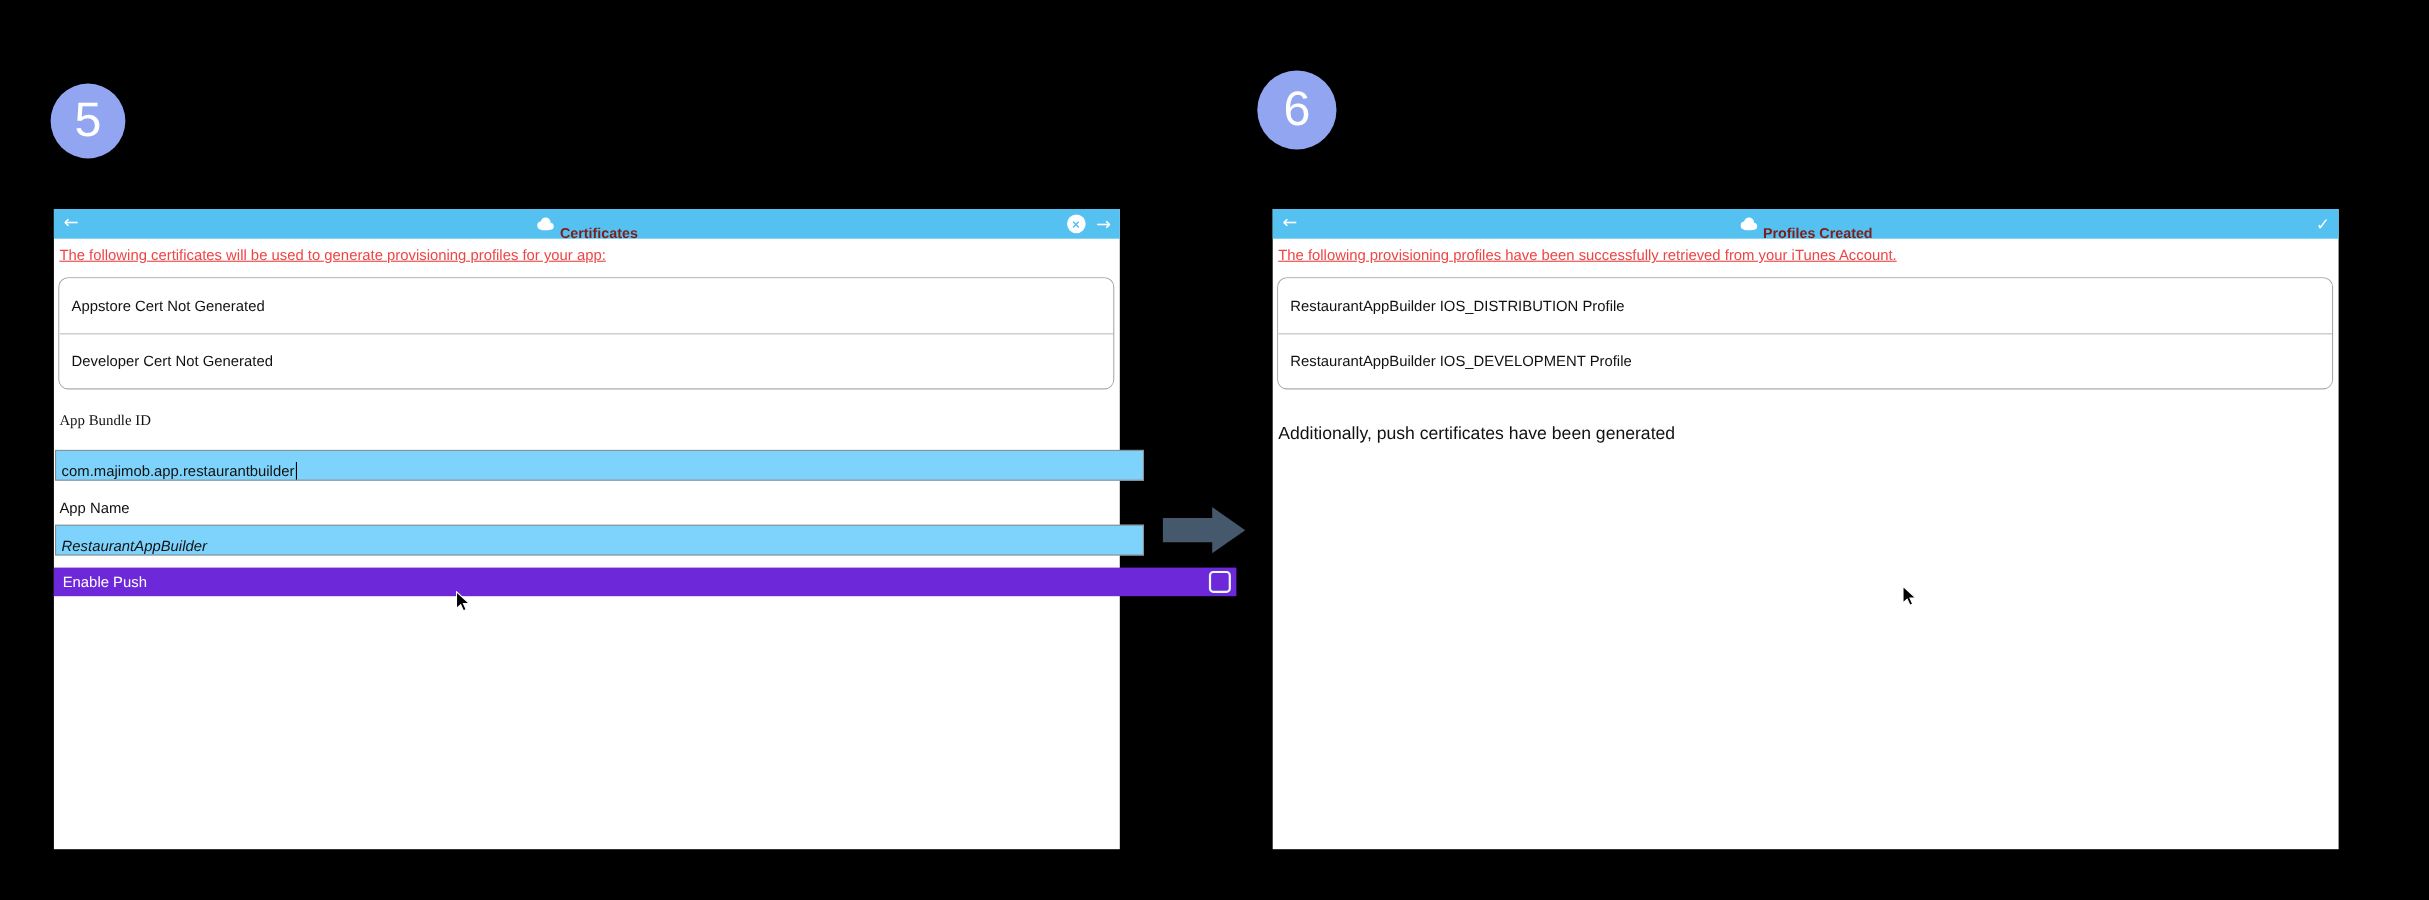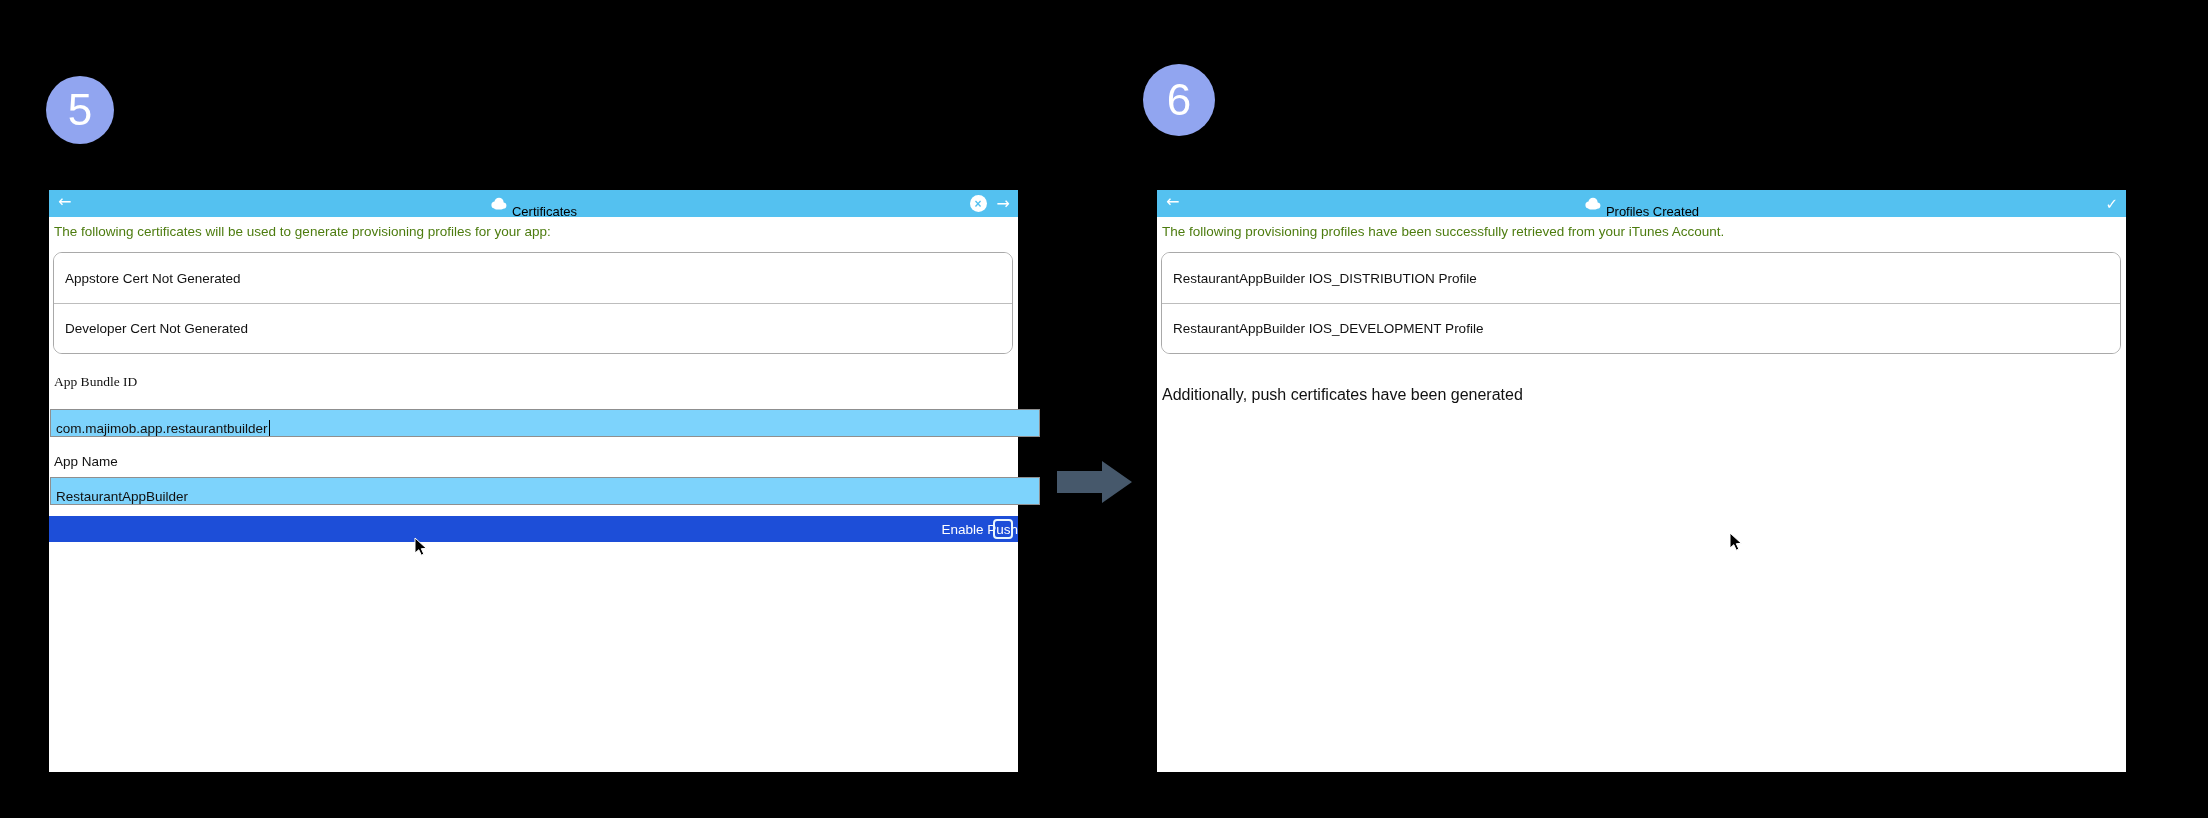--- a/index.html
+++ b/index.html
@@ -15,44 +15,44 @@
   .panel { position:absolute; top:190px; width:969px; height:582px; background:#fff; }
   .panel-left { left:49px; }
   .panel-right { left:1157px; }
 
   .titlebar { position:absolute; left:0; top:0; width:100%; height:27px; background:#54c1f0;
     display:flex; align-items:center; color:#fff; }
   .nav-arrow { font-family:"DejaVu Sans", sans-serif; font-size:16px; line-height:1; color:#fff; }
   .back-btn { position:absolute; left:9px; top:4px; cursor:default; }
   .title-center { position:absolute; left:0; right:0; top:0; height:27px;
     display:flex; align-items:center; justify-content:center; gap:5px; pointer-events:none; }
-  .title-text { font-size:13px; font-weight:normal; color:#000000;margin-top:15px; }
+  .title-text { font-size:13px; font-weight:bold; color:#7f1d1d;margin-top:15px; }
   .titlebar-right { position:absolute; right:8px; top:0; height:27px; display:flex; align-items:center; gap:10px; }
   .close-circle { width:17px; height:17px; border-radius:50%; background:#fff; color:#54c1f0;
     display:flex; align-items:center; justify-content:center; font-size:12px; font-weight:bold; line-height:1; }
   .check-glyph { font-family:"DejaVu Sans", sans-serif; font-size:15px; font-weight:bold; color:#fff; }
   .cloud-svg { display:block; }
 
-  .intro-text { position:absolute; left:5px; top:34px; font-size:13.5px; color:#4d7c0f; width:940px; }
+  .intro-text { position:absolute; left:5px; top:34px; font-size:13.5px; color:#ef4444; width:940px;text-decoration:underline; }
 
   .rounded-list { position:absolute; left:4px; top:62px; width:960px; border:1.5px solid #a9a9a9; border-radius:9px; background:#fff; overflow:hidden; }
   .list-row { height:50px; display:flex; align-items:center; padding-left:11px; font-size:13.5px; color:#111; background:#fff; }
   .list-row + .list-row { border-top:1px solid #bdbdbd; }
 
   .field-label { position:absolute; left:5px; font-size:13.5px; color:#111; }
   .label-bundle { top:184px;font-family:Liberation Serif, serif; }
   .label-name { top:264px; }
   .text-input { position:absolute; left:1px; width:990px; height:28px; border:1px solid #8f8f8f; background:#7dd3fc;
     display:flex; align-items:flex-end; padding-left:5px; font-size:13.5px; color:#111; }
   .input-bundle { top:219px; }
-  .input-name { top:287px; }
+  .input-name { top:287px;font-style:italic; }
   .caret { display:inline-block; width:1px; height:16px; background:#000; margin-left:1px; }
 
-  .push-row { position:absolute; left:0; top:326px; width:969px; height:26px; background:#1d4ed8;
-    display:flex; align-items:center;justify-content:flex-end; }
+  .push-row { position:absolute; left:0; top:326px; width:1075px; height:26px; background:#6d28d9;
+    display:flex; align-items:center; }
   .push-label { color:#fff; font-size:13.5px; padding-left:8px; }
   .push-checkbox { position:absolute; right:5px; top:3px; width:20px; height:20px;
     border:2px solid #eaf7fd; border-radius:4px; background:transparent; }
 
   .flow-arrow { position:absolute; left:1057px; top:461px; }
 
   .cursor { position:absolute; }
   .cursor-left { left:414px; top:537px; }
   .cursor-right { left:1729px; top:532px; }
 

